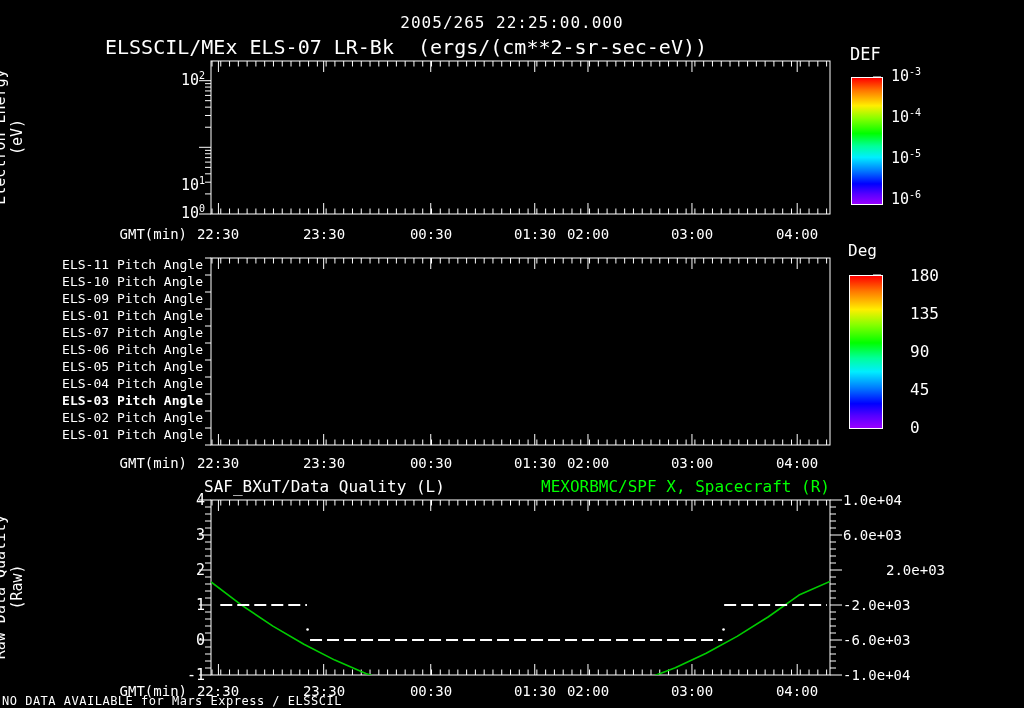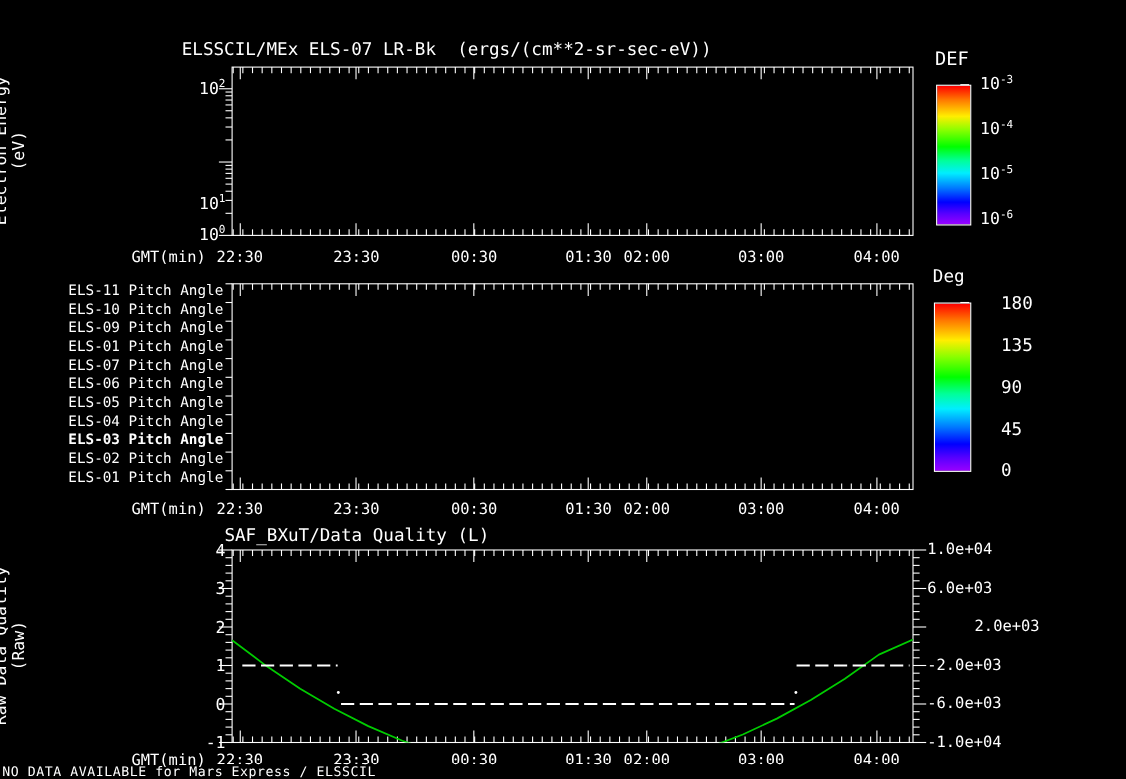--- a/index.html
+++ b/index.html
@@ -1,21 +1,21 @@
 <!DOCTYPE html>
 <html><head>
 <meta charset="utf-8">
 <style>
   html,body{margin:0;padding:0;background:#000;}
   #root{position:relative;width:1024px;height:708px;background:#000;overflow:hidden;
         font-family:"DejaVu Sans Mono",monospace;color:#fff;}
   #gfx{position:absolute;left:0;top:0;width:1024px;height:708px;}
   .lbl{position:absolute;color:#fff;white-space:pre;font-family:"DejaVu Sans Mono",monospace;}
   .t1{left:0;width:1024px;text-align:center;top:13px;font-size:16px;letter-spacing:1px;}
-  .t2{left:0;width:812px;text-align:center;top:35px;font-size:16px;}
+  .t2{left:0;width:812px;text-align:center;top:35px;font-size:20px;}
   .cbtitle{font-size:17px;}
   .ticklabel{font-size:14px;}
   .timelabel{font-size:14px;transform:translateX(-50%);}
   .rowlabel{font-size:13px;width:150px;text-align:right;}
   .num-r{width:40px;text-align:right;font-size:15px;}
   .num-l{text-align:left;font-size:14px;}
   .cbnum{font-size:16px;margin-left:19px;}
   .suplbl{font-size:15px;}
   .suplbl sup,.cbnum sup{font-size:10px;line-height:0;}
   .rot{position:absolute;transform-origin:center center;text-align:center;line-height:17px;
@@ -636,20 +636,21 @@
         </clipPath>
       </defs>
       <polyline points="211.0,582.0 241.9,605.3 272.9,626.1 303.9,644.3 334.8,660.1 365.8,673.4 396.7,684.1 427.6,692.3 458.6,698.0 489.6,701.3 520.5,701.9 551.5,700.1 582.4,695.8 613.4,688.9 644.3,679.6 675.3,667.7 706.2,653.3 737.1,636.4 768.1,617.0 799.0,595.1 830.0,581.4" fill="none" stroke="#00cc00" stroke-width="1.6" stroke-linejoin="round" clip-path="url(#p3clip)"></polyline>
       <line x1="220.285" y1="605" x2="306.945" y2="605" stroke="#fff" stroke-width="1.8" stroke-dasharray="12 5"></line>
       <line x1="310.04" y1="640" x2="722.294" y2="640" stroke="#fff" stroke-width="1.8" stroke-dasharray="12 5"></line>
       <line x1="724.151" y1="605" x2="826.905" y2="605" stroke="#fff" stroke-width="1.8" stroke-dasharray="12 5"></line>
       <circle cx="307.56399999999996" cy="629.5" r="1.3" fill="#fff"></circle>
       <circle cx="723.5319999999999" cy="629.5" r="1.3" fill="#fff"></circle>
     </svg>
 
+  <div class="lbl t1">2005/265 22:25:00.000</div>
   <div class="lbl t2">ELSSCIL/MEx ELS-07 LR-Bk  (ergs/(cm**2-sr-sec-eV))</div>
 
   <div class="lbl cbtitle" style="left:850px;top:44px;">DEF</div>
   <div class="colorbar" style="left:851px;top:77px;width:30px;height:126px;"></div>
   <div id="cb1-labels">
       <div class="lbl suplbl" style="left:891px;top:67px;">10<sup>-3</sup></div>
       <div class="lbl suplbl" style="left:891px;top:108px;">10<sup>-4</sup></div>
       <div class="lbl suplbl" style="left:891px;top:149px;">10<sup>-5</sup></div>
       <div class="lbl suplbl" style="left:891px;top:190px;">10<sup>-6</sup></div>
     </div>
@@ -668,20 +669,21 @@
     <div>Electron Energy</div>
     <div>(eV)</div>
   </div>
 
   <div class="rot" style="left:-18px;top:507px;width:180px;transform-origin:90px 80px;transform:rotate(-90deg);">
     <div>Raw Data Quality</div>
     <div>(Raw)</div>
   </div>
 
   <div class="lbl" style="left:204px;top:477px;font-size:16px;">SAF_BXuT/Data Quality (L)</div>
+  <div class="lbl green" style="left:211px;top:477px;width:619px;text-align:right;font-size:16px;">MEXORBMC/SPF X, Spacecraft (R)</div>
 
   <div id="p1-yticks">
       <div class="lbl suplbl" style="left:163px;top:71px;width:42px;text-align:right;">10<sup>2</sup></div>
       <div class="lbl suplbl" style="left:163px;top:137px;width:42px;text-align:right;margin-top:39px;">10<sup>1</sup></div>
       <div class="lbl suplbl" style="left:163px;top:204px;width:42px;text-align:right;">10<sup>0</sup></div>
     </div>
   <div id="pitch-rows">
       <div class="lbl rowlabel" style="left:53px;top:257px;">ELS-11 Pitch Angle</div>
       <div class="lbl rowlabel" style="left:53px;top:274px;">ELS-10 Pitch Angle</div>
       <div class="lbl rowlabel" style="left:53px;top:291px;">ELS-09 Pitch Angle</div>

